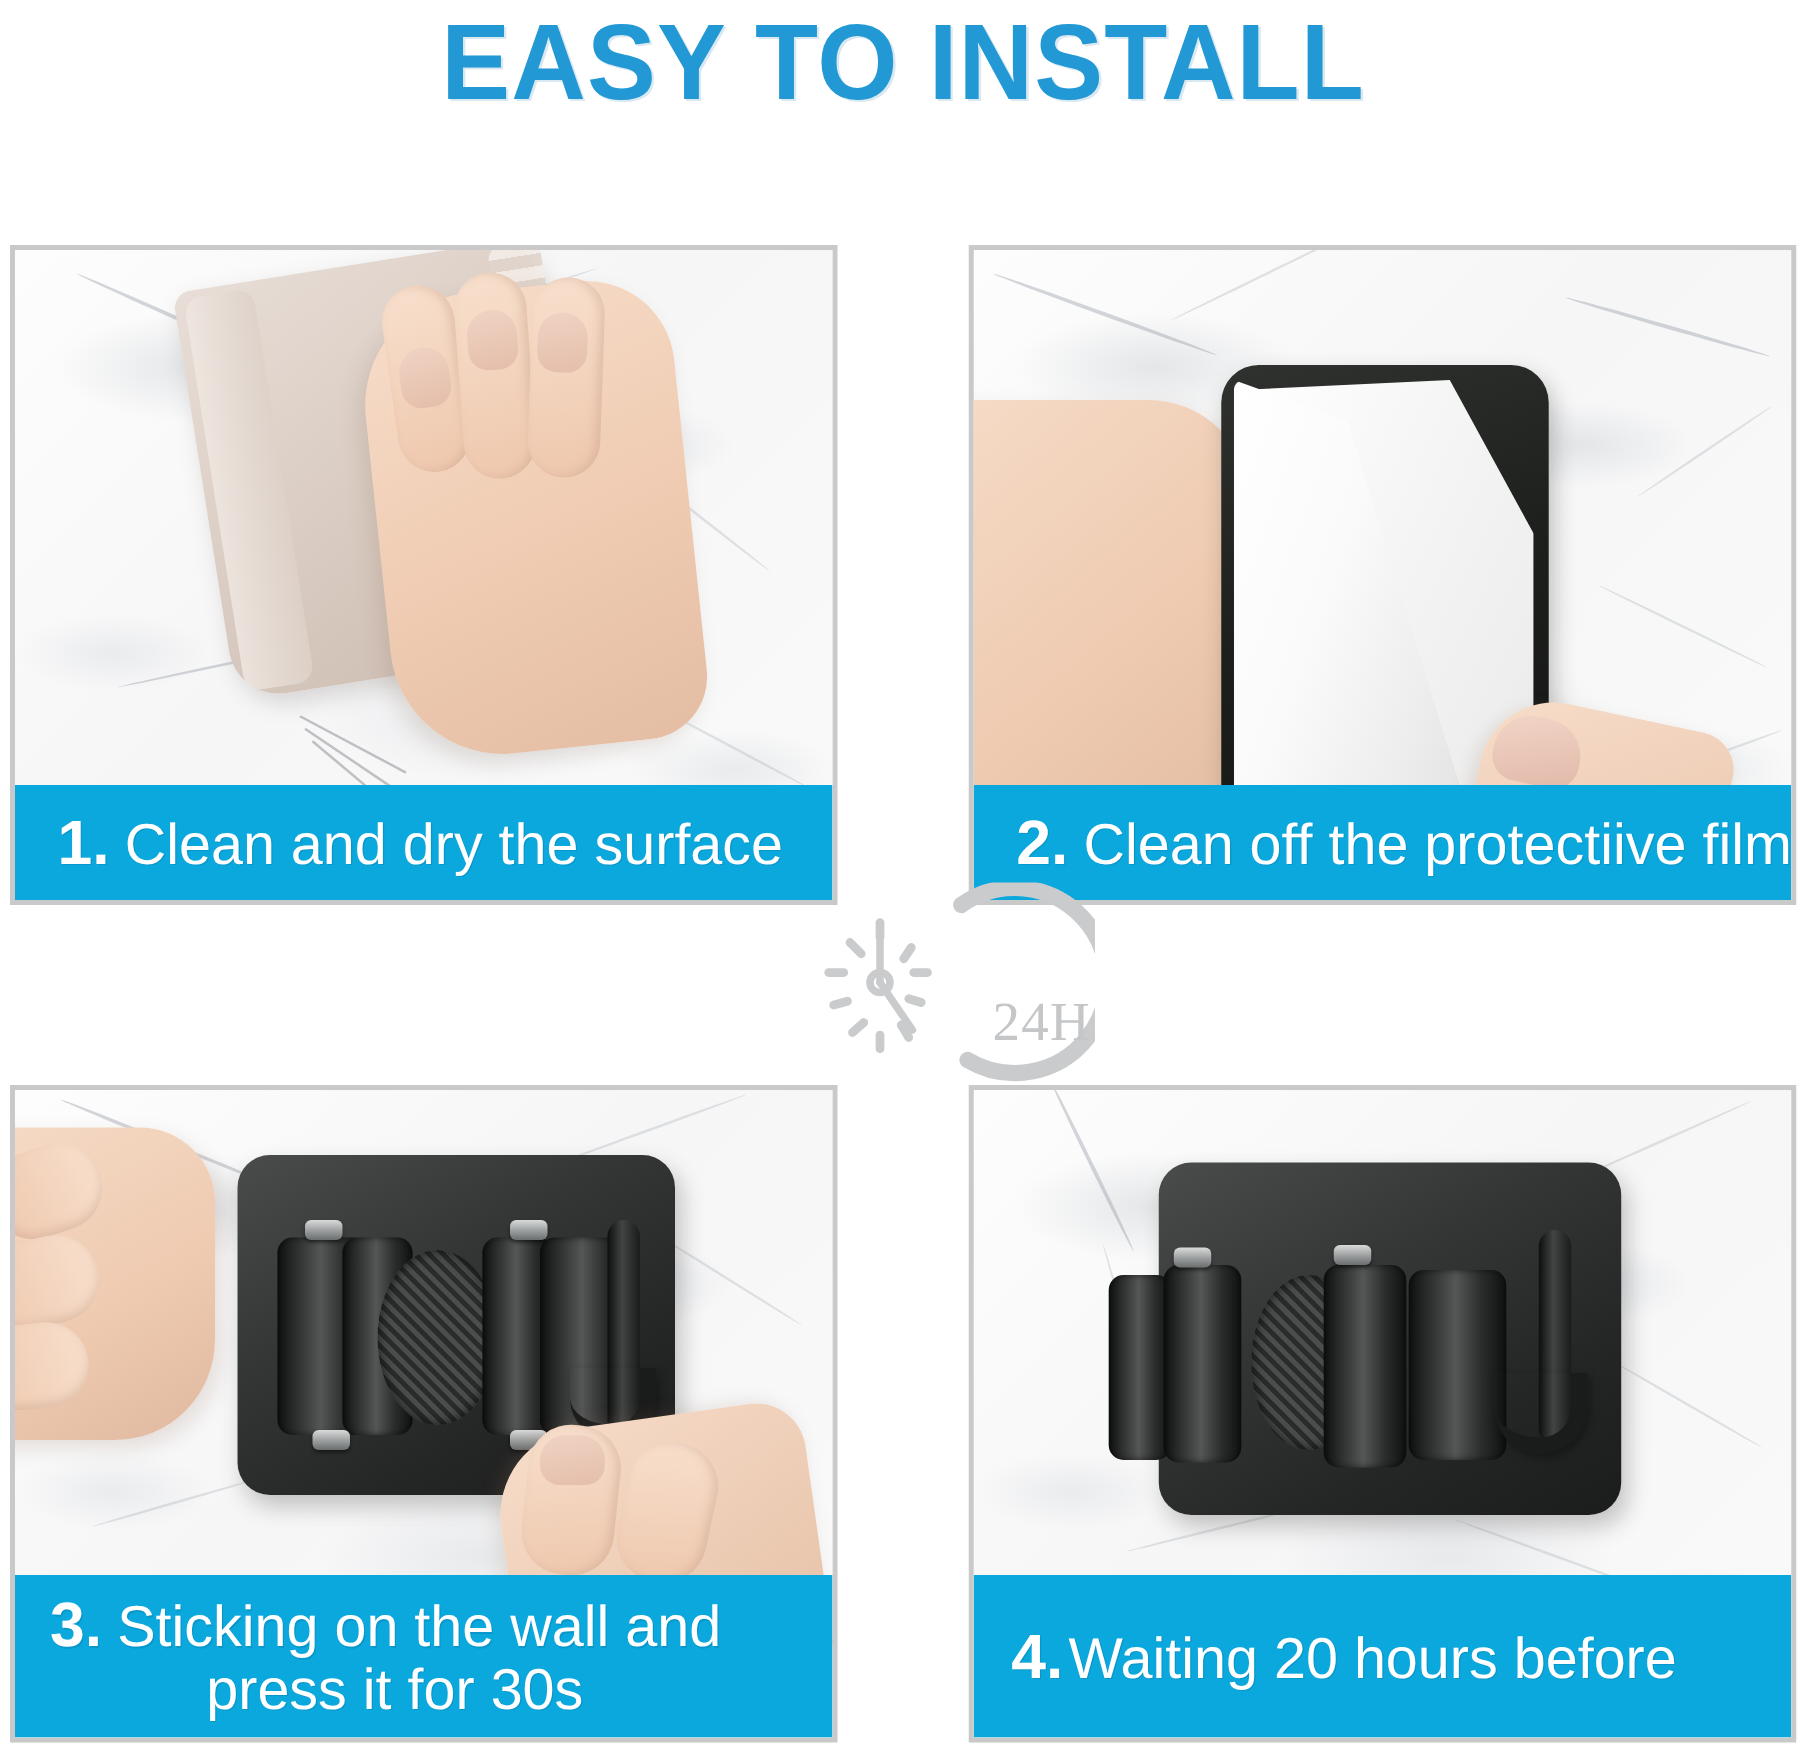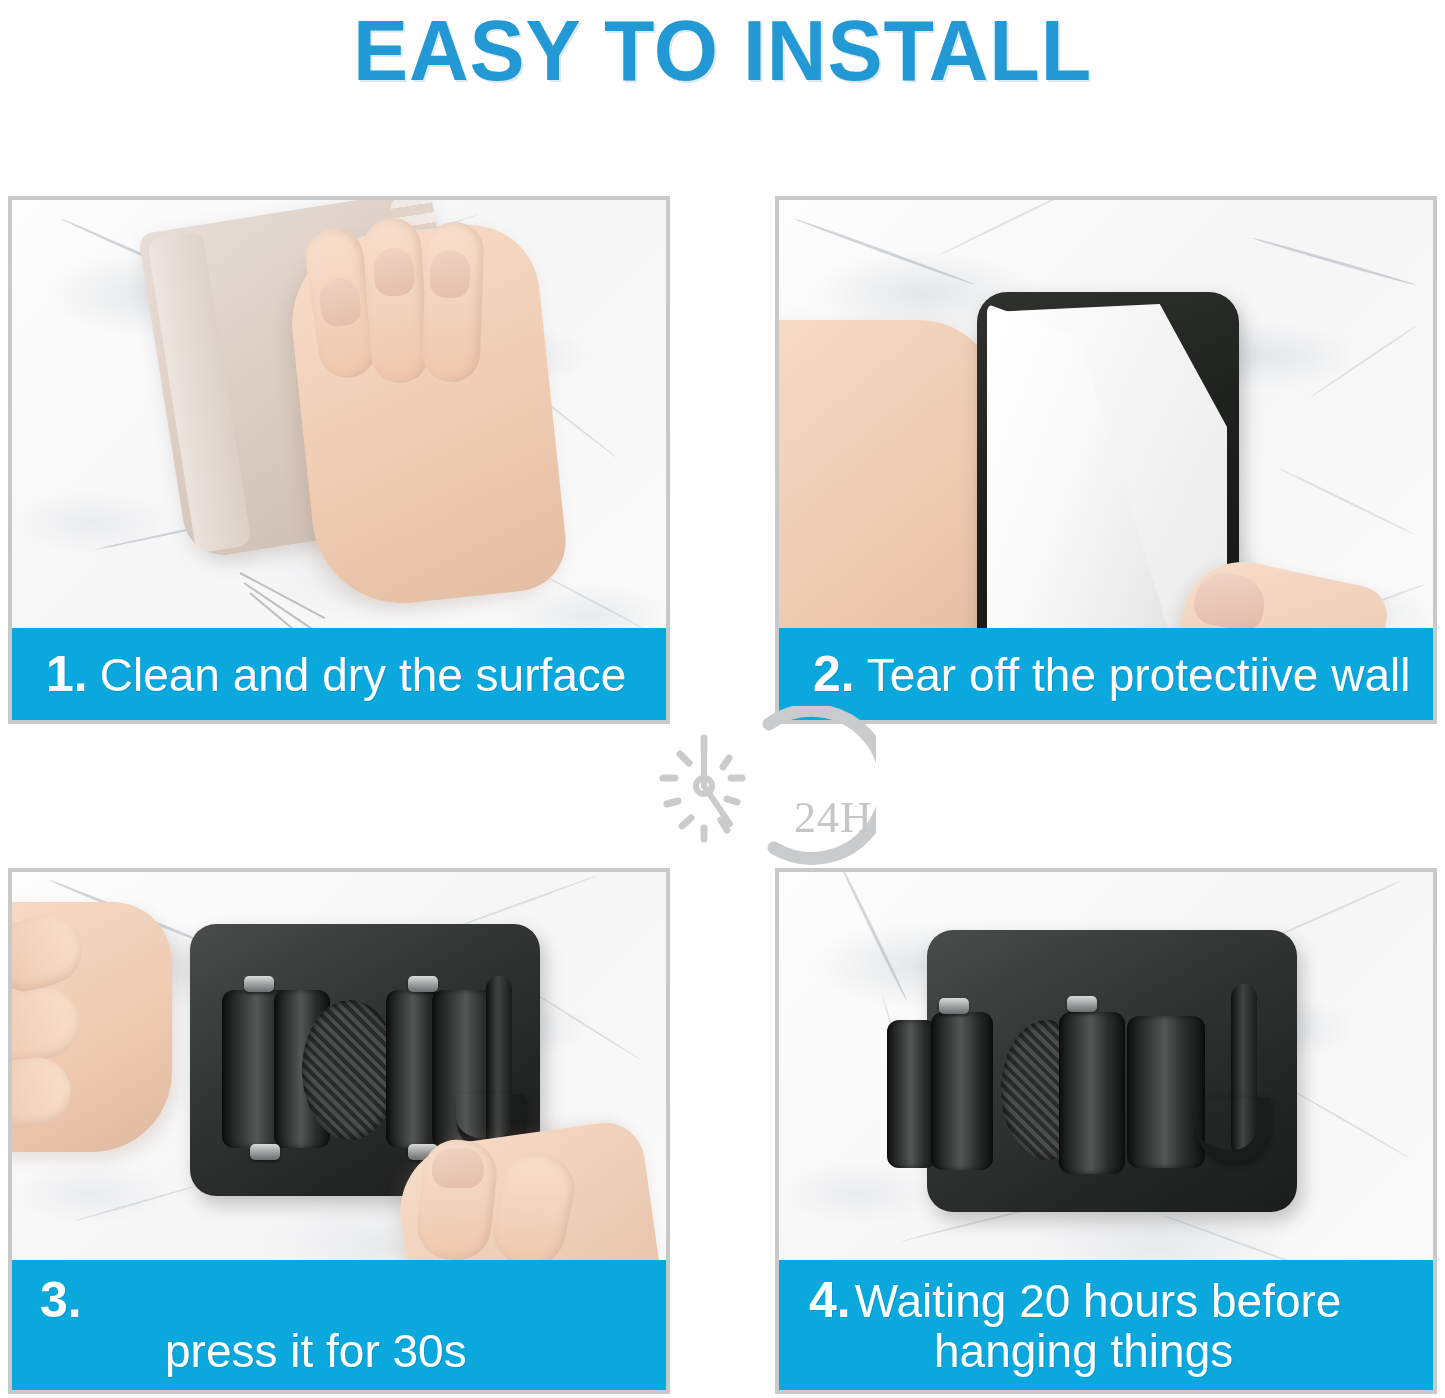--- a/index.html
+++ b/index.html
@@ -280,21 +280,21 @@
     <div class="pad2"></div>
     <div class="film2"></div>
     <div class="film2-peel"></div>
     <div class="thumb2"></div>
     <div class="thumbnail2"></div>
   </div>
 
   <div class="caption one-line">
     <div class="cap-line">
       <span class="cap-num">2.</span>
-      <span class="cap-text">Tear off the protectiive wall</span>
+      <span class="cap-text">Clean off the protectiive film</span>
     </div>
   </div>
 </div>
 
 <div class="clock-wrap">
   <svg class="clock-svg" width="250" height="160" viewBox="0 0 250 160">
 
     <path d="M 148 142 A 74 74 0 1 0 143 18" fill="none" stroke="#c9cbcc" stroke-width="13" stroke-linecap="round"></path>
 
     <g stroke="#c9cbcc" stroke-width="7" stroke-linecap="round">
@@ -347,20 +347,21 @@
 
     <div class="hand3b"></div>
     <div class="finger" style="left:408px;top:268px;height:120px;width:74px;transform:rotate(6deg);"></div>
     <div class="finger" style="left:486px;top:282px;height:112px;width:72px;transform:rotate(12deg);"></div>
     <div class="nail" style="left:420px;top:276px;width:52px;height:40px;"></div>
   </div>
 
   <div class="caption two-line">
     <div class="cap-line">
       <span class="cap-num">3.</span>
+      <span class="cap-text">Sticking on the wall and</span>
     </div>
     <div class="cap-line indent">
       <span class="cap-text">press it for 30s</span>
     </div>
   </div>
 </div>
 
 <div class="panel" id="panel-4">
   <div class="photo">
     <div class="marble">
@@ -382,17 +383,14 @@
     <div class="screw" style="left:288px;top:124px;"></div>
     <div class="hook-stem" style="left:452px;top:112px;height:172px;"></div>
     <div class="hook" style="left:416px;top:226px;width:62px;height:52px;"></div>
   </div>
 
   <div class="caption two-line">
     <div class="cap-line">
       <span class="cap-num tight">4.</span>
       <span class="cap-text">Waiting 20 hours before</span>
     </div>
-    <div class="cap-line indent">
-      <span class="cap-text">hanging things</span>
-    </div>
   </div>
 </div>
 
 </body></html>

